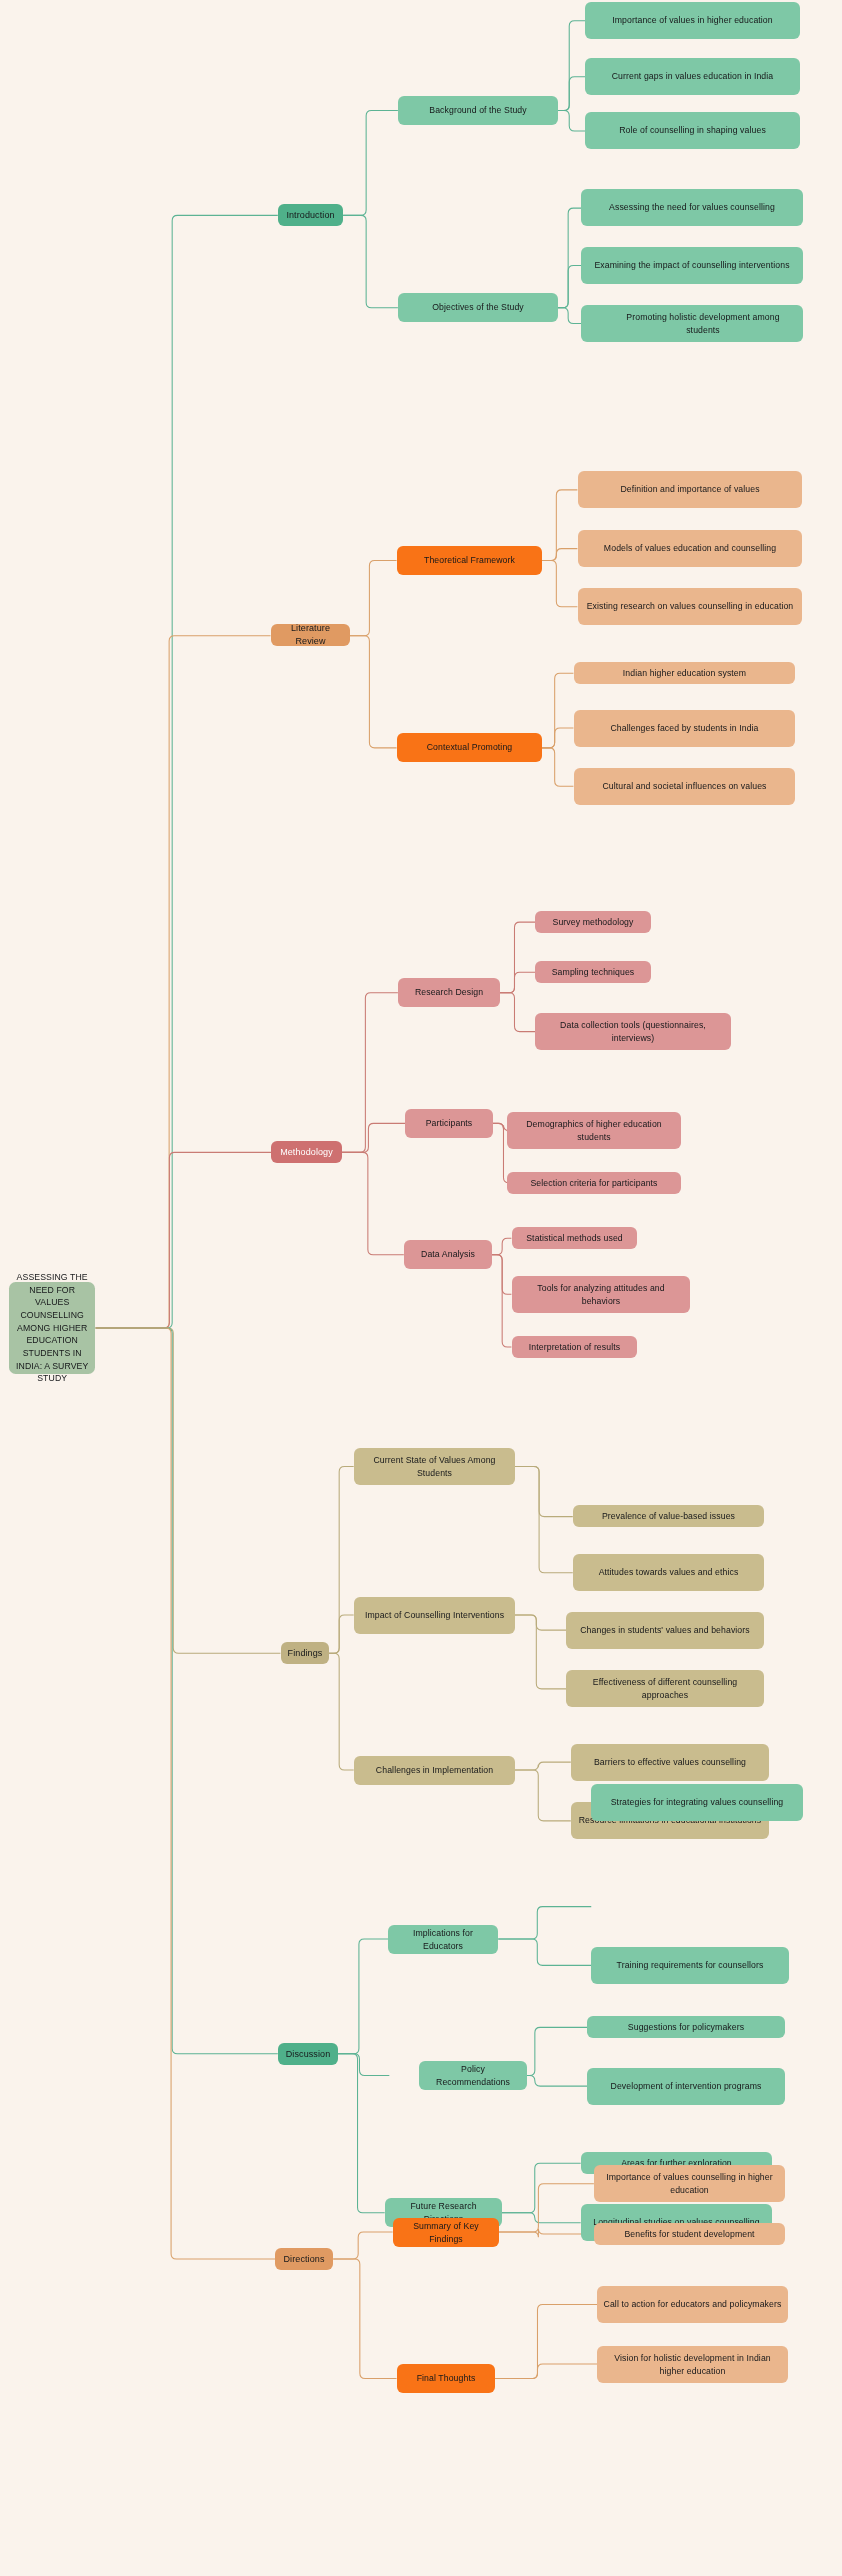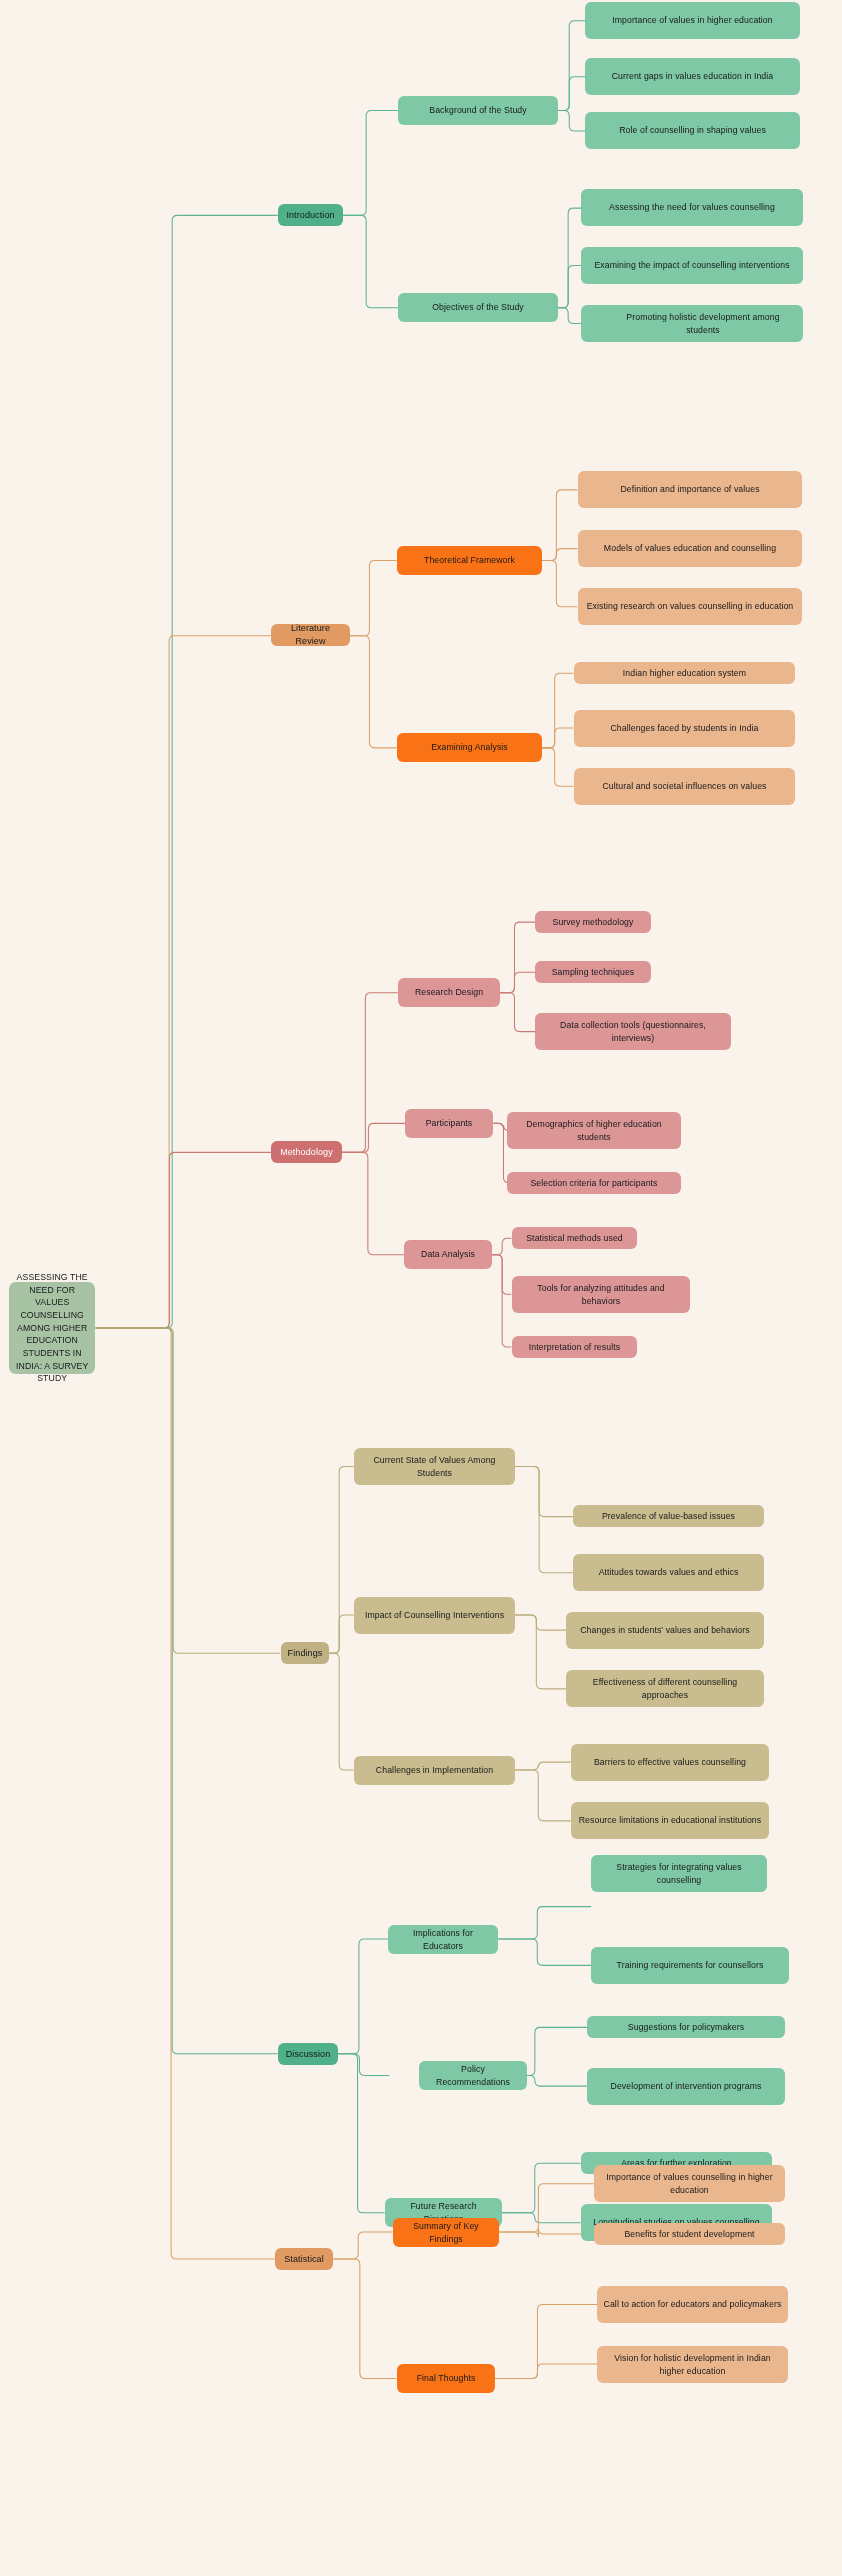--- a/index.html
+++ b/index.html
@@ -122,21 +122,21 @@
       <div class="node l3 green" style="left: 585px; top: 112px; width: 215px; height: 37px;">Role of counselling in shaping values</div>
       <div class="node l2 green" style="left: 398px; top: 293px; width: 160px; height: 29px;">Objectives of the Study</div>
       <div class="node l3 green" style="left: 581px; top: 189px; width: 222px; height: 37px;">Assessing the need for values counselling</div>
       <div class="node l3 green" style="left: 581px; top: 247px; width: 222px; height: 37px;">Examining the impact of counselling interventions</div>
       <div class="node l3 green" style="left: 581px; top: 305px; width: 222px; height: 37px; padding-left: 28px;">Promoting holistic development among students</div>
       <div class="node l1 orange" style="left: 271px; top: 624px; width: 79px; height: 22.4px;">Literature Review</div>
       <div class="node l2 orange" style="left: 397px; top: 546px; width: 145px; height: 29px;">Theoretical Framework</div>
       <div class="node l3 orange" style="left: 578px; top: 471px; width: 224px; height: 37px;">Definition and importance of values</div>
       <div class="node l3 orange" style="left: 578px; top: 530px; width: 224px; height: 37px;">Models of values education and counselling</div>
       <div class="node l3 orange" style="left: 578px; top: 588px; width: 224px; height: 37px;">Existing research on values counselling in education</div>
-      <div class="node l2 orange" style="left: 397px; top: 733px; width: 145px; height: 29px;">Examining Analysis</div>
+      <div class="node l2 orange" style="left: 397px; top: 733px; width: 145px; height: 29px;">Contextual Promoting</div>
       <div class="node l3 orange" style="left: 574px; top: 662px; width: 221px; height: 22.4px;">Indian higher education system</div>
       <div class="node l3 orange" style="left: 574px; top: 710px; width: 221px; height: 37px;">Challenges faced by students in India</div>
       <div class="node l3 orange" style="left: 574px; top: 768px; width: 221px; height: 37px;">Cultural and societal influences on values</div>
       <div class="node l1 red" style="left: 271px; top: 1141px; width: 71px; height: 22.4px;">Methodology</div>
       <div class="node l2 red" style="left: 398px; top: 978px; width: 102px; height: 29px;">Research Design</div>
       <div class="node l3 red" style="left: 535px; top: 911px; width: 116px; height: 22.4px;">Survey methodology</div>
       <div class="node l3 red" style="left: 535px; top: 961px; width: 116px; height: 22.4px;">Sampling techniques</div>
       <div class="node l3 red" style="left: 535px; top: 1013px; width: 196px; height: 37px;">Data collection tools (questionnaires, interviews)</div>
       <div class="node l2 red" style="left: 405px; top: 1109px; width: 88px; height: 29px;">Participants</div>
       <div class="node l3 red" style="left: 507px; top: 1112px; width: 174px; height: 37px;">Demographics of higher education students</div>
@@ -150,29 +150,29 @@
       <div class="node l3 khaki" style="left: 573px; top: 1505px; width: 191px; height: 22.4px;">Prevalence of value-based issues</div>
       <div class="node l3 khaki" style="left: 573px; top: 1554px; width: 191px; height: 37px;">Attitudes towards values and ethics</div>
       <div class="node l2 khaki" style="left: 354px; top: 1597px; width: 161px; height: 37px;">Impact of Counselling Interventions</div>
       <div class="node l3 khaki" style="left: 566px; top: 1612px; width: 198px; height: 37px;">Changes in students' values and behaviors</div>
       <div class="node l3 khaki" style="left: 566px; top: 1670px; width: 198px; height: 37px;">Effectiveness of different counselling approaches</div>
       <div class="node l2 khaki" style="left: 354px; top: 1756px; width: 161px; height: 29px;">Challenges in Implementation</div>
       <div class="node l3 khaki" style="left: 571px; top: 1744px; width: 198px; height: 37px;">Barriers to effective values counselling</div>
       <div class="node l3 khaki" style="left: 571px; top: 1802px; width: 198px; height: 37px;">Resource limitations in educational institutions</div>
       <div class="node l1 green" style="left: 278px; top: 2043px; width: 60px; height: 22.4px;">Discussion</div>
       <div class="node l2 green" style="left: 388px; top: 1925px; width: 110px; height: 29px;">Implications for Educators</div>
-      <div class="node l3 green" style="left: 591px; top: 1855px; width: 176px; height: 37px;">Strategies for integrating values counselling</div>
+      <div class="node l3 green" style="left: 591px; top: 1784px; width: 212px; height: 37px;">Strategies for integrating values counselling</div>
       <div class="node l3 green" style="left: 591px; top: 1947px; width: 198px; height: 37px;">Training requirements for counsellors</div>
       <div class="node l2 green" style="left: 389px; top: 2061px; width: 108px; height: 29px; margin-left: 30px;">Policy Recommendations</div>
       <div class="node l3 green" style="left: 587px; top: 2016px; width: 198px; height: 22.4px;">Suggestions for policymakers</div>
       <div class="node l3 green" style="left: 587px; top: 2068px; width: 198px; height: 37px;">Development of intervention programs</div>
       <div class="node l2 green" style="left: 385px; top: 2198px; width: 117px; height: 29px;">Future Research Directions</div>
       <div class="node l3 green" style="left: 581px; top: 2152px; width: 191px; height: 22.4px;">Areas for further exploration</div>
       <div class="node l3 green" style="left: 581px; top: 2204px; width: 191px; height: 37px;">Longitudinal studies on values counselling</div>
-      <div class="node l1 orange" style="left: 275px; top: 2248px; width: 58px; height: 22.4px;">Statistical</div>
+      <div class="node l1 orange" style="left: 275px; top: 2248px; width: 58px; height: 22.4px;">Directions</div>
       <div class="node l2 orange" style="left: 393px; top: 2218px; width: 106px; height: 29px;">Summary of Key Findings</div>
       <div class="node l3 orange" style="left: 594px; top: 2165px; width: 191px; height: 37px;">Importance of values counselling in higher education</div>
       <div class="node l3 orange" style="left: 594px; top: 2223px; width: 191px; height: 22.4px;">Benefits for student development</div>
       <div class="node l2 orange" style="left: 397px; top: 2364px; width: 98px; height: 29px;">Final Thoughts</div>
       <div class="node l3 orange" style="left: 597px; top: 2286px; width: 191px; height: 37px;">Call to action for educators and policymakers</div>
       <div class="node l3 orange" style="left: 597px; top: 2346px; width: 191px; height: 37px;">Vision for holistic development in Indian higher education</div>
     </div>
 </div>
 
 

